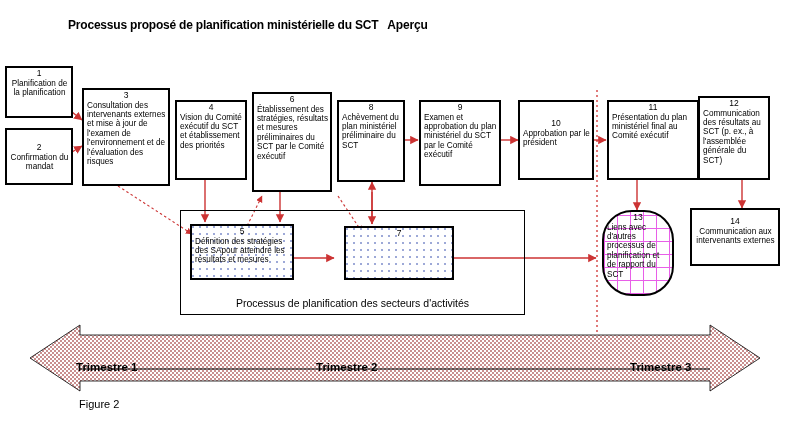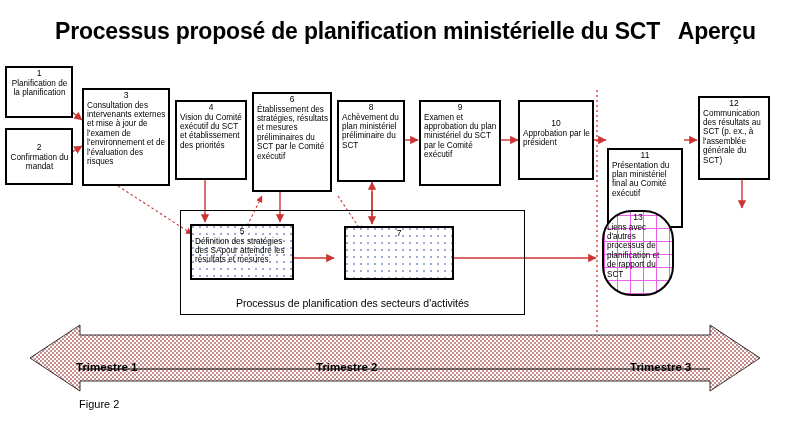--- a/index.html
+++ b/index.html
@@ -7,22 +7,22 @@
     width:792px;height:424px;
     background:#ffffff;
     font-family:"Liberation Sans", sans-serif;
     overflow:hidden;
     position:relative;
   }
   #stage{position:absolute;left:0;top:0;width:792px;height:424px;}
 
   .title{
     position:absolute;
-    left:55px; top:18px;
-    font-size:23px;
+    left:68px; top:18px;
+    font-size:12px;
     font-weight:bold;
     color:#000;
     letter-spacing:-0.2px;
     white-space:pre;
   }
 
   .box{
     position:absolute;
     border:2px solid #000;
     background:#ffffff;
@@ -207,35 +207,39 @@
   <div class="box" style="left:419px;top:100px;width:82px;height:86px;">
     <span class="num">9</span>
     <span class="txt">Examen et approbation du plan ministériel du SCT par le Comité exécutif</span>
   </div>
 
   <div class="box" style="left:518px;top:100px;width:76px;height:80px;padding-top:16px;">
     <span class="num">10</span>
     <span class="txt">Approbation par le président</span>
   </div>
 
-  <div class="box" style="left:607px;top:100px;width:76px;height:80px;margin-top:48px;">
+  <div class="box" style="left:607px;top:100px;width:92px;height:80px;">
     <span class="num">11</span>
     <span class="txt">Présentation du plan ministériel final au Comité exécutif</span>
   </div>
 
   <div class="box" style="left:698px;top:96px;width:72px;height:84px;">
     <span class="num">12</span>
     <span class="txt">Communication des résultats au SCT (p. ex., à l'assemblée générale du SCT)</span>
   </div>
 
   <div class="box gridfill" style="left:602px;top:210px;width:72px;height:86px;">
     <span class="num">13</span>
     <span class="txt">Liens avec d'autres processus de planification et de rapport du SCT</span>
   </div>
 
+  <div class="box center" style="left:690px;top:208px;width:90px;height:58px;padding-top:6px;">
+    <span class="num">14</span>
+    <span class="txt">Communication aux intervenants externes</span>
+  </div>
 
   <div class="qlabel" style="left:76px;top:361px;">Trimestre 1</div>
   <div class="qlabel" style="left:316px;top:361px;">Trimestre 2</div>
   <div class="qlabel" style="left:630px;top:361px;text-align:right;">Trimestre 3</div>
 
   <div class="figlabel" style="left:63px;top:398px;">Figure 2</div>
 
 </div>
 
 </body></html>

